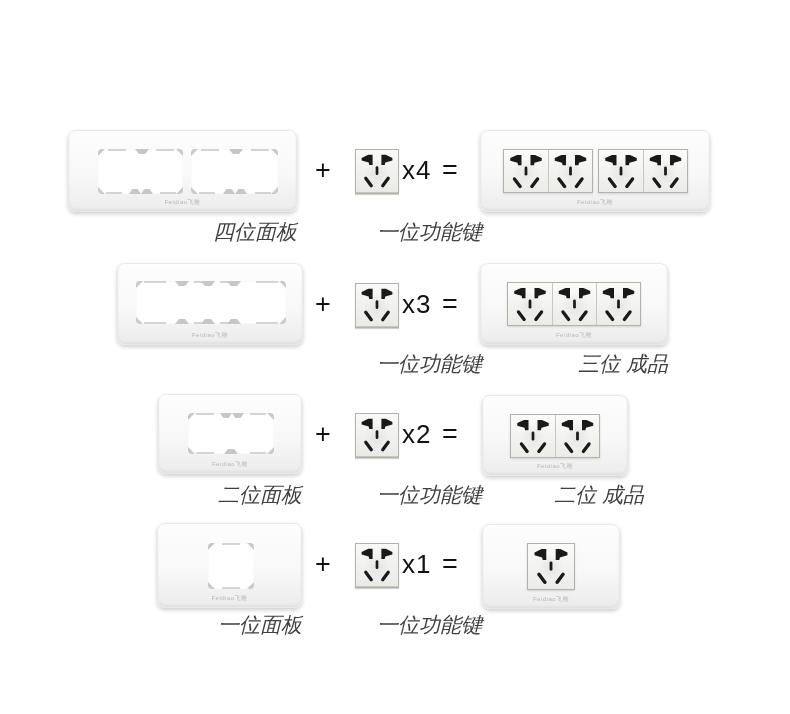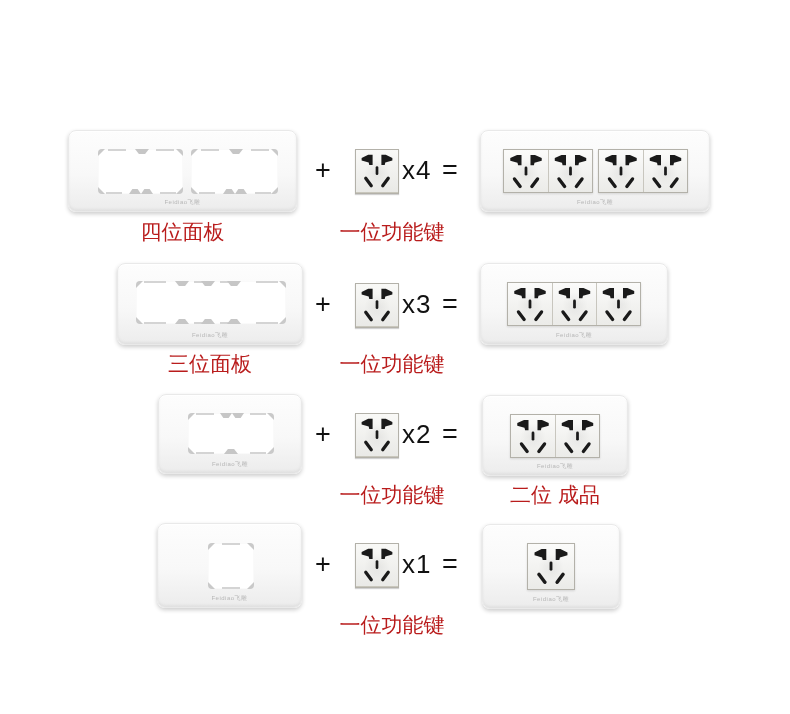--- a/index.html
+++ b/index.html
@@ -48,21 +48,21 @@
   .product-inner{position:absolute;inset:0;display:flex;align-items:center;justify-content:center;gap:5px;}
   .socket-group{display:flex;border:1px solid #b3b1a9;background:#fff;
                 box-shadow:0 1px 2px rgba(0,0,0,0.12);}
   .socket{position:relative;width:44px;height:42px;background:linear-gradient(180deg,#fbfbfa,#ebebe8);}
   .socket + .socket{border-left:1px solid #c8c6be;}
   .socket::before,.module::before{content:"";position:absolute;left:50%;top:52%;width:26px;height:26px;
       transform:translate(-50%,-50%);border-radius:50%;
       background:radial-gradient(circle,rgba(0,0,0,0.05),rgba(0,0,0,0) 70%);}
   .sock{position:absolute;inset:0;width:100%;height:100%;}
 
-  .caption{position:absolute;font-size:21px;line-height:26px;text-align:center;color:#b91c1c;white-space:nowrap;}
+  .caption{position:absolute;font-size:21px;line-height:26px;text-align:right;color:#404040;white-space:nowrap;font-style:italic;}
 </style>
 </head>
 <body>
 
 <div class="stage">
 
   <svg width="0" height="0" style="position:absolute" aria-hidden="true">
     <defs>
       <g id="socket5" fill="#1a1a1a">
         <path d="M17.4 5 L17.4 15.6 L13.9 15.6 L13.3 13.1 L5.9 10.9 L5.9 8.3 L12.8 5 Z"></path>
@@ -200,22 +200,22 @@
         <div class="socket">
             <svg class="sock" viewBox="0 0 44 43">
               <use href="#socket5"></use>
             </svg>
           </div>
       </div>
     </div>
     <div class="brandmark">Feidiao飞雕</div>
   </div>
 
-  <div class="caption" style="left:117px;top:351px;width:186px">三位面板</div>
   <div class="caption" style="left:302px;top:351px;width:180px">一位功能键</div>
+  <div class="caption" style="left:480px;top:351px;width:188px">三位 成品</div>
 
   <div class="panel" style="left:158px;top:394px;width:144px;height:80px">
     <div class="cutout" style="left:29px;top:18px;width:86px;height:41px">
       <i class="fillet tl"></i>
         <i class="fillet tr"></i>
         <i class="fillet bl"></i>
         <i class="fillet br"></i>
       <i class="dash top" style="left:8px;width:18px"></i>
       <i class="tab top" style="left:32px;width:12px"></i>
       <i class="tab top" style="left:44px;width:12px"></i>
@@ -249,22 +249,23 @@
         <div class="socket">
             <svg class="sock" viewBox="0 0 44 43">
               <use href="#socket5"></use>
             </svg>
           </div>
       </div>
     </div>
     <div class="brandmark">Feidiao飞雕</div>
   </div>
 
+  <div class="caption" style="left:158px;top:482px;width:144px">二位面板</div>
   <div class="caption" style="left:302px;top:482px;width:180px">一位功能键</div>
-  <div class="caption" style="left:482px;top:482px;width:146px">二位 成品</div>
+  <div class="caption" style="left:498px;top:482px;width:146px">二位 成品</div>
 
   <div class="panel" style="left:157px;top:523px;width:145px;height:85px">
     <div class="cutout" style="left:50px;top:19px;width:46px;height:46px">
       <i class="fillet tl"></i>
         <i class="fillet tr"></i>
         <i class="fillet bl"></i>
         <i class="fillet br"></i>
       <i class="dash top" style="left:14px;width:18px"></i>
       <i class="dash bot" style="left:14px;width:18px"></i>
     </div>
@@ -288,15 +289,16 @@
         <div class="socket" style="width:46px;height:45px">
             <svg class="sock" viewBox="0 0 44 44">
               <use href="#socket5"></use>
             </svg>
           </div>
       </div>
     </div>
     <div class="brandmark">Feidiao飞雕</div>
   </div>
 
+  <div class="caption" style="left:157px;top:612px;width:145px">一位面板</div>
   <div class="caption" style="left:302px;top:612px;width:180px">一位功能键</div>
 
 </div>
 
 </body></html>

